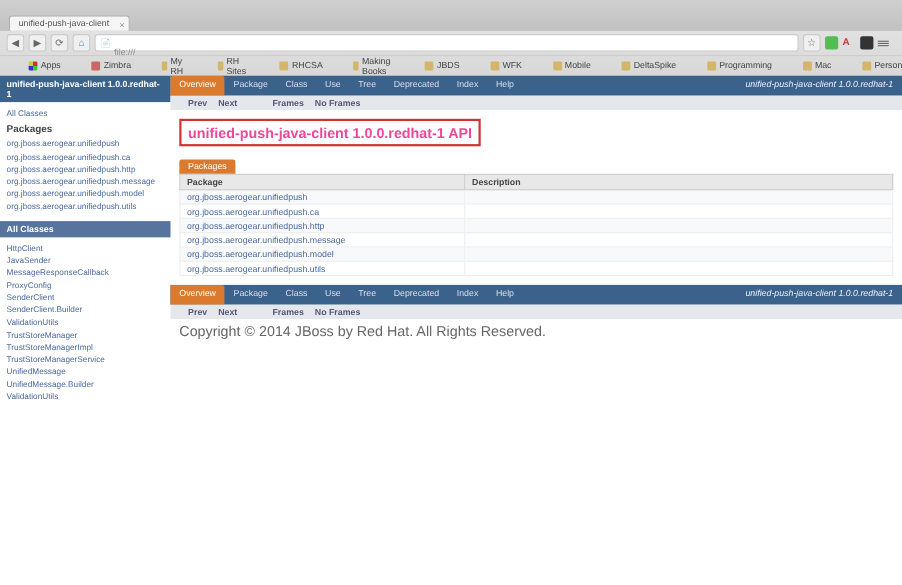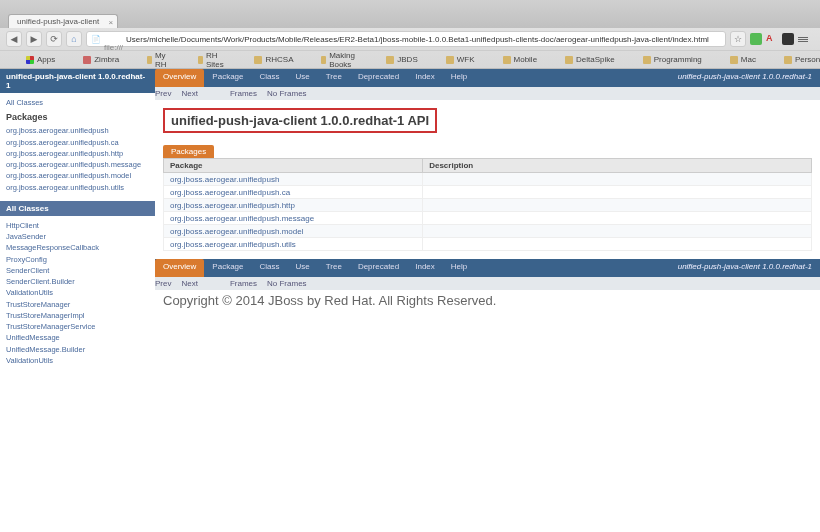--- a/index.html
+++ b/index.html
@@ -39,26 +39,26 @@
   .panel-title.sub { background: #57749e; }
   .panel-body { padding: 4px 6px 8px; background: #fff; }
   .panel-body a { display: block; color: #4a6a9c; text-decoration: none; font-size: 7.5px; line-height: 1.5; }
   .section-label { font-size: 9px; font-weight: bold; color: #444; margin: 4px 0 3px; }
   
   
   .c-header { background: #3a628b; color: #fff; display: flex; padding: 0; height: 18px; align-items: stretch; }
   .c-header .tablike { padding: 3px 8px; font-size: 8px; color: #dde; cursor: pointer; }
   .c-header .tablike.active { background: #d97a2e; color: #fff; border-radius: 2px 2px 0 0; }
   .c-header .title-right { margin-left: auto; padding: 3px 8px; font-size: 8px; font-style: italic; color: #eef; }
-  .c-subheader { background: #e4e8ec; padding: 2px 0; display: flex; gap: 10px; font-size: 8px; color: #557; }
+  .c-subheader { background: #e4e8ec; padding: 2px 16px; display: flex; gap: 10px; font-size: 8px; color: #557; font-weight: bold; }
   .c-subheader a { color: #557; text-decoration: none; }
   
   
   .api-title-wrap { padding: 8px; }
-  .api-title { border: 2px solid #c33; padding: 3px 6px; display: inline-block; font-size: 13px; font-weight: bold; color: #404040; }
+  .api-title { border: 2px solid #c33; padding: 3px 6px; display: inline-block; font-size: 13px; font-weight: bold; color: #ec4899; }
   
   
   .pkg-section { margin: 4px 8px 8px; }
   .pkg-tab { background: #d97a2e; color: #fff; padding: 2px 8px; font-size: 8px; display: inline-block; border-radius: 2px 2px 0 0; }
   .pkg-table { width: 100%; border-collapse: collapse; border: 1px solid #bbb; }
   .pkg-table th { background: #e8e8e8; text-align: left; padding: 2px 6px; font-size: 8px; color: #444; border: 1px solid #ccc; font-weight: bold; }
   .pkg-table td { padding: 1.5px 6px; font-size: 8px; border: 1px solid #eee; }
   .pkg-table td a { color: #4a6a9c; text-decoration: none; }
   .pkg-table tr:nth-child(even) td { background: #f7f9fb; }
   
@@ -76,21 +76,20 @@
     </div>
   </div>
   <div class="nav-bar">
     <div class="nav-btn">◀</div>
     <div class="nav-btn">▶</div>
     <div class="nav-btn">⟳</div>
     <div class="nav-btn nav-home">⌂</div>
     <div class="url-bar">
       <span>📄</span>
       <span class="url-file">file:///</span>
-        <span>Users/michelle/Documents/Work/Products/Mobile/Releases/ER2-Beta1/jboss-mobile-1.0.0.Beta1-unifiedpush-clients-doc/aerogear-unifiedpush-java-client/index.html</span>
     </div>
     <div class="nav-btn">☆</div>
     <div class="chrome-icons">
       <span class="icon icon-green"></span>
       <span class="icon icon-red">A</span>
       <span class="icon icon-black"></span>
       <span class="icon icon-menu">
           <span></span>
           <span></span>
           <span></span>

